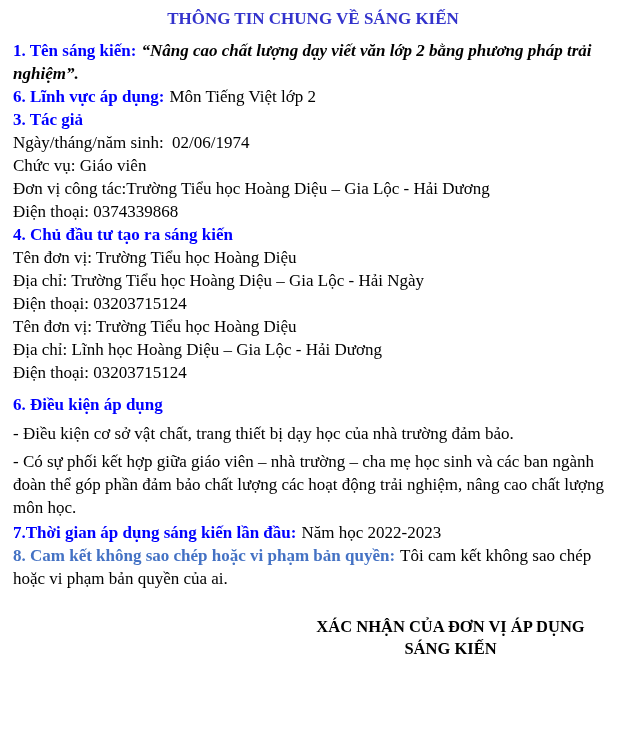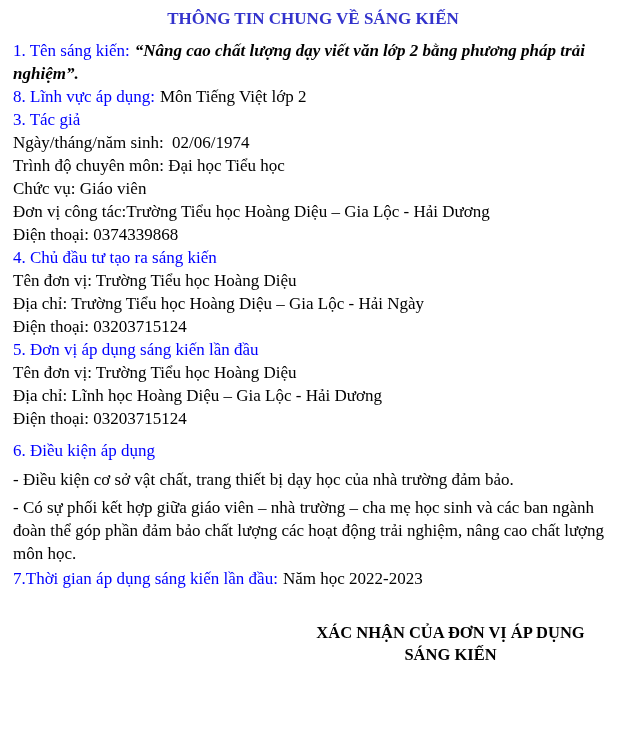--- a/index.html
+++ b/index.html
@@ -28,75 +28,74 @@
     line-height:24px;
     color:var(--title-color);
     margin-bottom:8px;
   }
   p.line{
     font-size:17px;
     line-height:23px;
     white-space:pre-wrap;
     color:var(--text-color);
   }
-  .h{color:var(--heading-color);font-weight:normal;}
+  .h{color:var(--heading-color);font-weight:bold;}
   .h8{color:var(--heading8-color);font-weight:bold;}
   .val{margin-left:5px;}
   .quote-ital{font-weight:bold;font-style:italic;}
   .name-cell{display:inline-block;width:325px;}
   .gap-lg{margin-top:9px;}
   .gap-md{margin-top:6px;}
   .gap-sm{margin-top:5px;}
   .gap-xs{margin-top:2px;}
   .sig-row{
     position:relative;
     height:60px;
     margin-top:20px;
   }
   .sig-author{
     position:absolute;left:90px;top:0;width:140px;
     text-align:center;font-weight:bold;font-size:16.5px;line-height:22px;
   }
   .sig-confirm{
-    position:absolute;left:285px;top:12px;width:305px;
+    position:absolute;left:285px;top:6px;width:305px;
     text-align:center;font-weight:bold;font-size:16.5px;line-height:22px;
   }
 </style>
 </head>
 <body>
 
 <div class="page">
 
   <div class="doc-title">THÔNG TIN CHUNG VỀ SÁNG KIẾN</div>
 
   <p class="line"><span class="h">1. Tên sáng kiến:</span><span class="val quote-ital">“Nâng cao chất lượng dạy viết văn lớp 2 bằng phương pháp trải nghiệm”.</span></p>
 
-  <p class="line"><span class="h">8. Lĩnh vực áp dụng:</span><span class="val">Môn Tiếng Việt lớp 2</span></p>
+  <p class="line"><span class="h">6. Lĩnh vực áp dụng:</span><span class="val">Môn Tiếng Việt lớp 2</span></p>
 
   <p class="line"><span class="h">3. Tác giả</span></p>
   <p class="line">Ngày/tháng/năm sinh:  02/06/1974</p>
-  <p class="line">Trình độ chuyên môn: Đại học Tiểu học</p>
   <p class="line">Chức vụ: Giáo viên</p>
   <p class="line">Đơn vị công tác:Trường Tiểu học Hoàng Diệu – Gia Lộc - Hải Dương</p>
   <p class="line">Điện thoại: 0374339868</p>
 
   <p class="line"><span class="h">4. Chủ đầu tư tạo ra sáng kiến</span></p>
   <p class="line">Tên đơn vị: Trường Tiểu học Hoàng Diệu</p>
   <p class="line">Địa chỉ: Trường Tiểu học Hoàng Diệu – Gia Lộc - Hải Ngày</p>
   <p class="line">Điện thoại: 03203715124</p>
 
-  <p class="line"><span class="h">5. Đơn vị áp dụng sáng kiến lần đầu</span></p>
   <p class="line">Tên đơn vị: Trường Tiểu học Hoàng Diệu</p>
   <p class="line">Địa chỉ: Lĩnh học Hoàng Diệu – Gia Lộc - Hải Dương</p>
   <p class="line">Điện thoại: 03203715124</p>
 
   <p class="line gap-lg"><span class="h">6. Điều kiện áp dụng</span></p>
   <p class="line gap-md">- Điều kiện cơ sở vật chất, trang thiết bị dạy học của nhà trường đảm bảo.</p>
   <p class="line gap-sm">- Có sự phối kết hợp giữa giáo viên – nhà trường – cha mẹ học sinh và các ban ngành đoàn thể góp phần đảm bảo chất lượng các hoạt động trải nghiệm, nâng cao chất lượng môn học.</p>
 
   <p class="line gap-xs"><span class="h">7.Thời gian áp dụng sáng kiến lần đầu:</span><span class="val">Năm học 2022-2023</span></p>
 
+  <p class="line"><span class="h8">8. Cam kết không sao chép hoặc vi phạm bản quyền:</span><span class="val">Tôi cam kết không sao chép hoặc vi phạm bản quyền của ai.</span></p>
 
   <div class="sig-row">
     <div class="sig-confirm"><span>XÁC NHẬN CỦA ĐƠN VỊ ÁP DỤNG</span><br><span>SÁNG KIẾN</span></div>
   </div>
 
 </div>
 
 </body></html>

